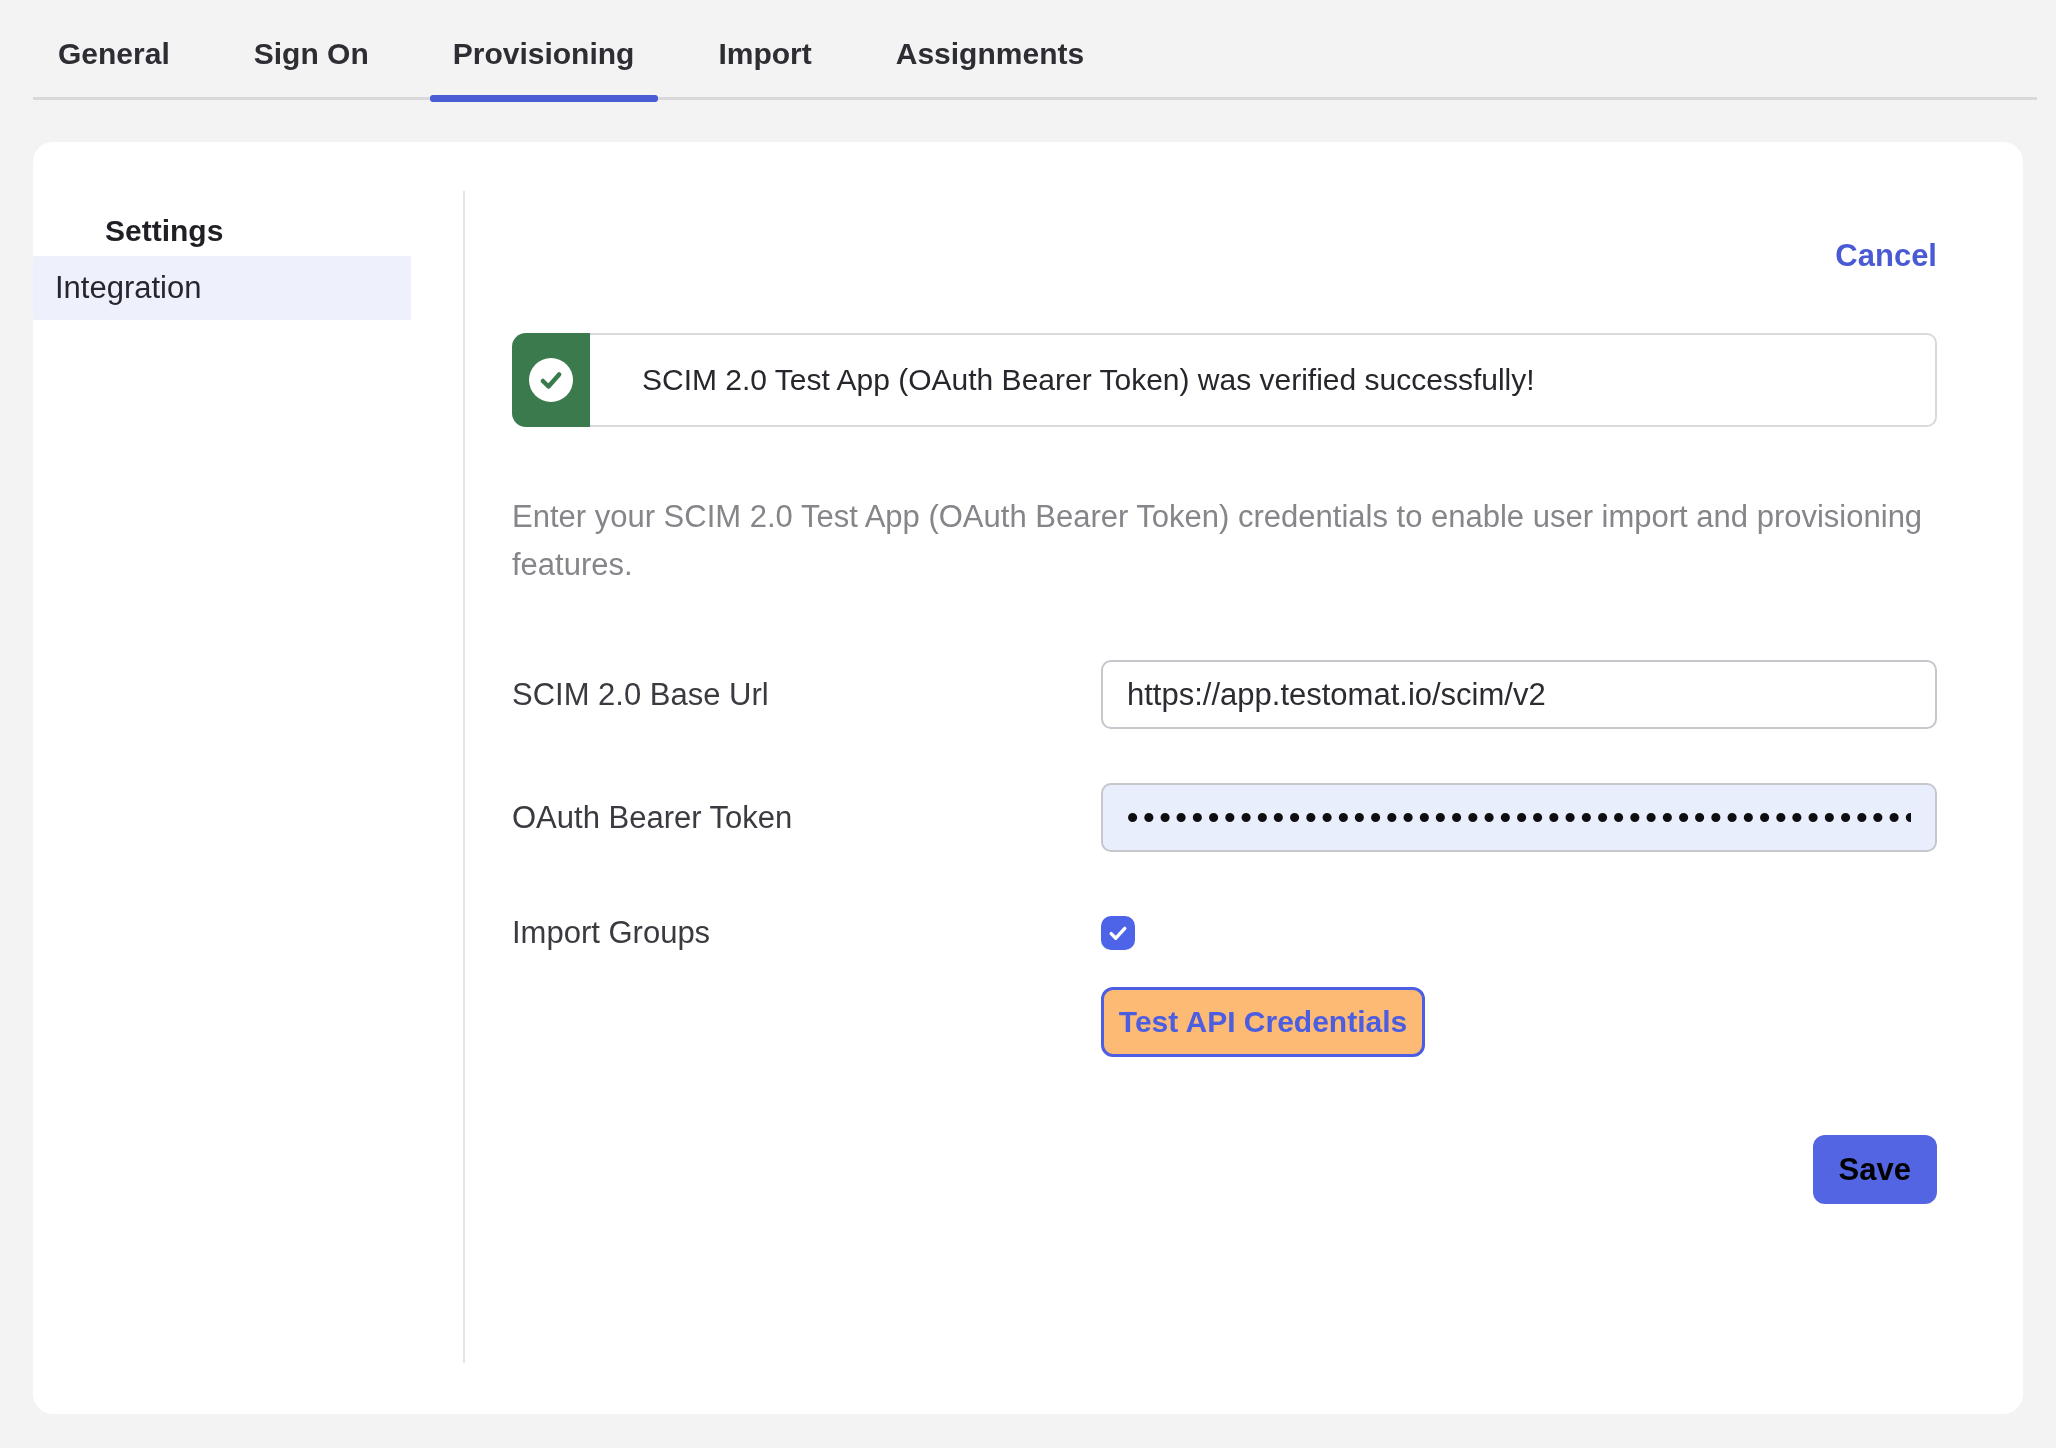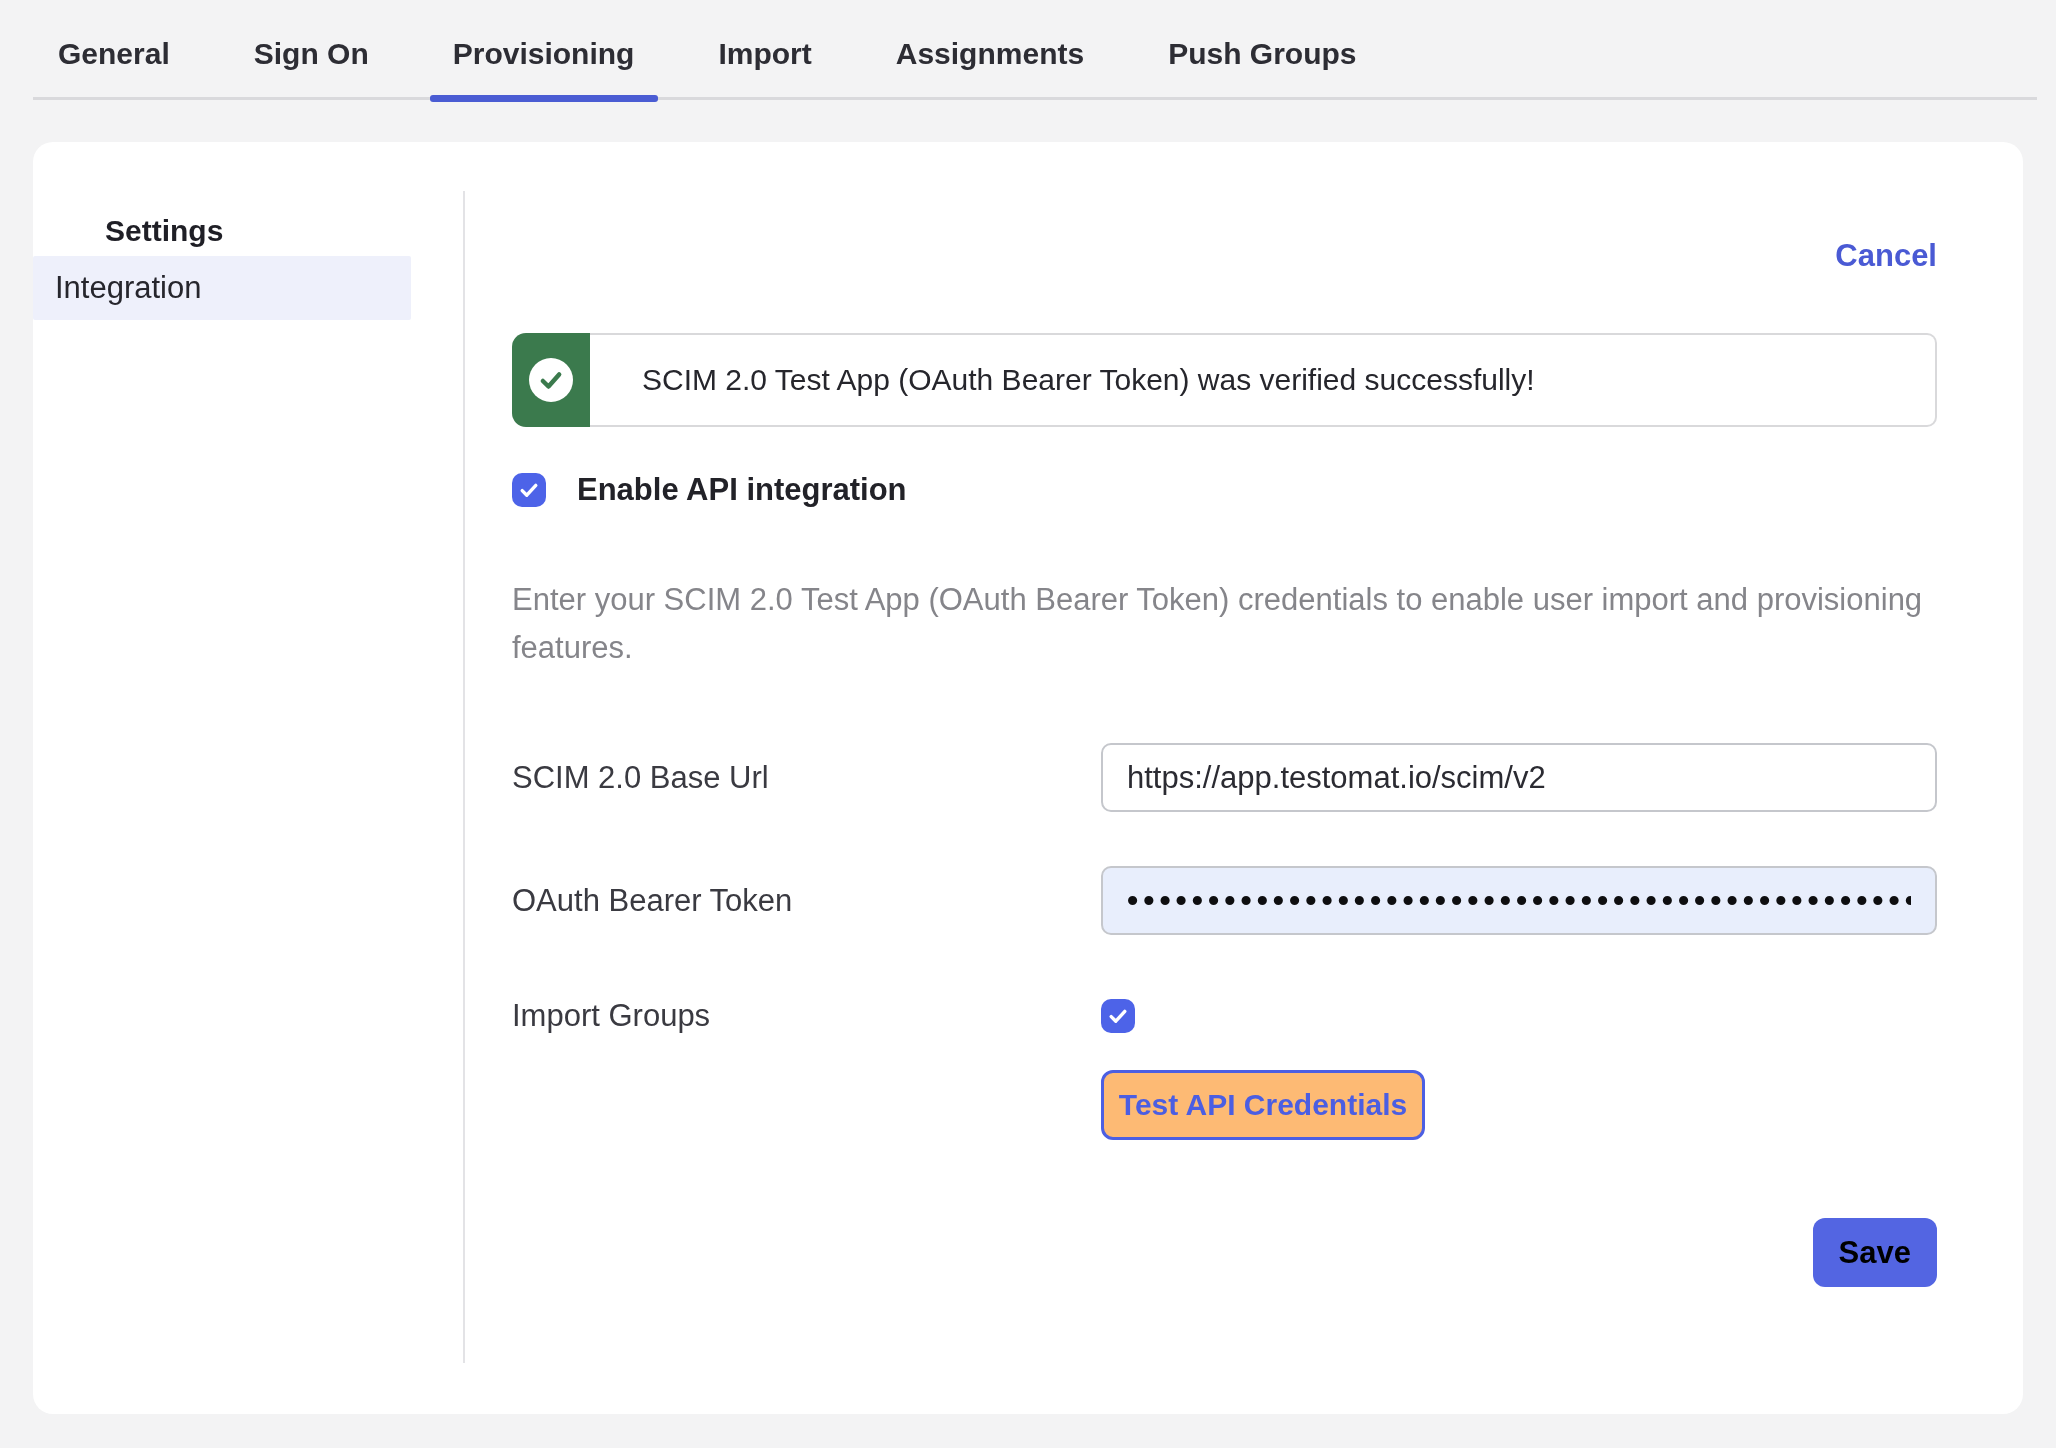--- a/index.html
+++ b/index.html
@@ -189,21 +189,20 @@
 </style>
 </head>
 <body>
 
 <nav class="tabbar">
   <div class="tab">General</div>
   <div class="tab">Sign On</div>
   <div class="tab active">Provisioning</div>
   <div class="tab">Import</div>
   <div class="tab">Assignments</div>
-  <div class="tab">Push Groups</div>
 </nav>
 
 <section class="card">
 
   <aside class="sidebar">
     <div class="sidebar-heading">Settings</div>
     <div class="sidebar-item active">Integration</div>
   </aside>
 
   <div class="vdivider"></div>
@@ -218,28 +217,20 @@
       <div class="banner-icon-block">
         <div class="banner-icon-circle">
           <svg width="30" height="30" viewBox="0 0 24 24">
             <path d="M5.5 12.8 L10 17.2 L18.5 7.6" fill="none" stroke="#3b7a4d" stroke-width="3.6" stroke-linecap="round" stroke-linejoin="round"></path>
           </svg>
         </div>
       </div>
       <div class="banner-msg-box">SCIM 2.0 Test App (OAuth Bearer Token) was verified successfully!</div>
     </div>
 
-    <div class="enable-row">
-      <div class="checkbox">
-        <svg width="24" height="24" viewBox="0 0 24 24">
-          <path d="M5.2 12.6 L9.8 17.2 L18.8 7.4" fill="none" stroke="#ffffff" stroke-width="3.4" stroke-linecap="round" stroke-linejoin="round"></path>
-        </svg>
-      </div>
-      <span class="enable-label">Enable API integration</span>
-    </div>
 
     <p class="desc">Enter your SCIM 2.0 Test App (OAuth Bearer Token) credentials to enable user import and provisioning features.</p>
 
     <div class="form-row row-url">
       <label class="form-label">SCIM 2.0 Base Url</label>
       <input class="text-input" type="text" value="https://app.testomat.io/scim/v2" style="">
     </div>
 
     <div class="form-row row-token">
       <label class="form-label">OAuth Bearer Token</label>

